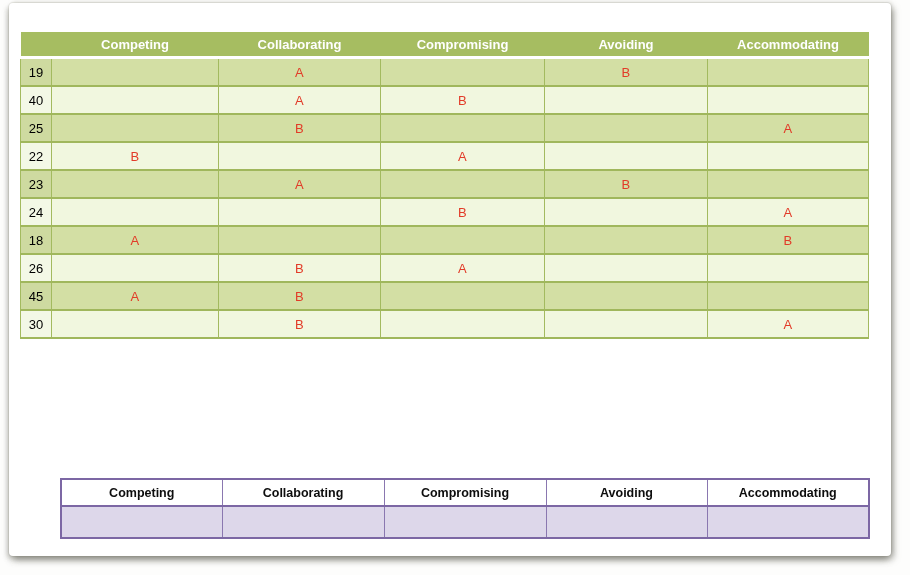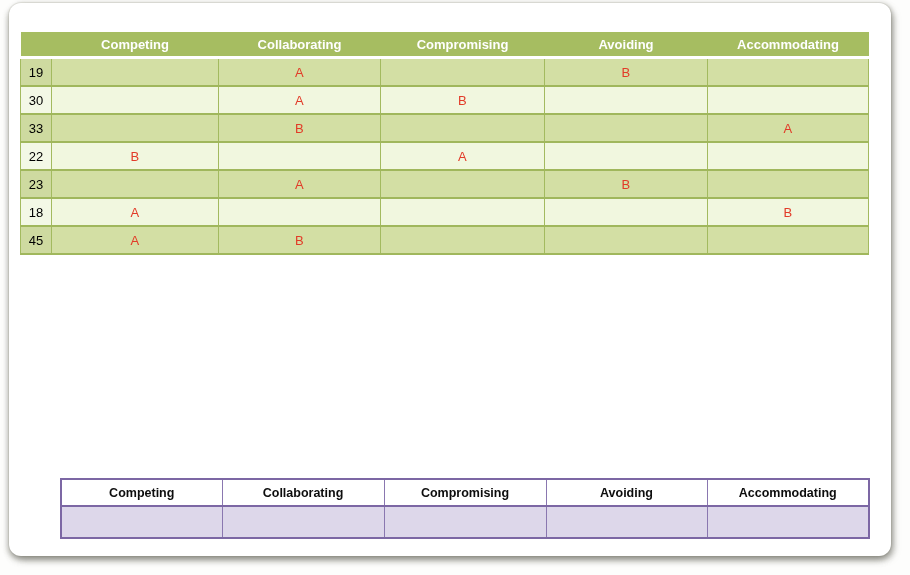--- a/index.html
+++ b/index.html
@@ -18,21 +18,21 @@
     background: #fdfdfc;
   }
   
   .sheet {
     position: absolute;
     left: 9px;
     top: 3px;
     width: 882px;
     height: 553px;
     background: #ffffff;
-    border-radius: 12px;
+    border-radius: 4px;
     box-shadow:
       4px 4px 6px -1px rgba(118,118,110,0.55),
       -3px 3px 5px -1px rgba(140,140,132,0.42),
       0 6px 7px -2px rgba(105,105,96,0.45),
       2px -2px 4px -1px rgba(160,160,152,0.35),
       0 0 0 1px rgba(205,205,198,0.35);
   }
 
   
   table.score {
@@ -143,66 +143,90 @@
       <tbody>
         <tr>
           <td class="num">19</td>
           <td class="ans"></td>
           <td class="ans">A</td>
           <td class="ans"></td>
           <td class="ans">B</td>
           <td class="ans"></td>
         </tr>
         <tr>
+          <td class="num">40</td>
+          <td class="ans"></td>
+          <td class="ans">A</td>
+          <td class="ans">B</td>
+          <td class="ans"></td>
+          <td class="ans"></td>
+        </tr>
+        <tr>
+          <td class="num">25</td>
+          <td class="ans"></td>
+          <td class="ans">B</td>
+          <td class="ans"></td>
+          <td class="ans"></td>
+          <td class="ans">A</td>
+        </tr>
+        <tr>
+          <td class="num">22</td>
+          <td class="ans">B</td>
+          <td class="ans"></td>
+          <td class="ans">A</td>
+          <td class="ans"></td>
+          <td class="ans"></td>
+        </tr>
+        <tr>
+          <td class="num">23</td>
+          <td class="ans"></td>
+          <td class="ans">A</td>
+          <td class="ans"></td>
+          <td class="ans">B</td>
+          <td class="ans"></td>
+        </tr>
+        <tr>
+          <td class="num">24</td>
+          <td class="ans"></td>
+          <td class="ans"></td>
+          <td class="ans">B</td>
+          <td class="ans"></td>
+          <td class="ans">A</td>
+        </tr>
+        <tr>
+          <td class="num">18</td>
+          <td class="ans">A</td>
+          <td class="ans"></td>
+          <td class="ans"></td>
+          <td class="ans"></td>
+          <td class="ans">B</td>
+        </tr>
+        <tr>
+          <td class="num">26</td>
+          <td class="ans"></td>
+          <td class="ans">B</td>
+          <td class="ans">A</td>
+          <td class="ans"></td>
+          <td class="ans"></td>
+        </tr>
+        <tr>
+          <td class="num">45</td>
+          <td class="ans">A</td>
+          <td class="ans">B</td>
+          <td class="ans"></td>
+          <td class="ans"></td>
+          <td class="ans"></td>
+        </tr>
+        <tr>
           <td class="num">30</td>
           <td class="ans"></td>
-          <td class="ans">A</td>
-          <td class="ans">B</td>
-          <td class="ans"></td>
-          <td class="ans"></td>
-        </tr>
-        <tr>
-          <td class="num">33</td>
-          <td class="ans"></td>
-          <td class="ans">B</td>
-          <td class="ans"></td>
-          <td class="ans"></td>
-          <td class="ans">A</td>
-        </tr>
-        <tr>
-          <td class="num">22</td>
-          <td class="ans">B</td>
-          <td class="ans"></td>
-          <td class="ans">A</td>
-          <td class="ans"></td>
-          <td class="ans"></td>
-        </tr>
-        <tr>
-          <td class="num">23</td>
-          <td class="ans"></td>
-          <td class="ans">A</td>
-          <td class="ans"></td>
-          <td class="ans">B</td>
-          <td class="ans"></td>
-        </tr>
-        <tr>
-          <td class="num">18</td>
-          <td class="ans">A</td>
-          <td class="ans"></td>
-          <td class="ans"></td>
-          <td class="ans"></td>
-          <td class="ans">B</td>
-        </tr>
-        <tr>
-          <td class="num">45</td>
-          <td class="ans">A</td>
-          <td class="ans">B</td>
-          <td class="ans"></td>
-          <td class="ans"></td>
-          <td class="ans"></td>
+          <td class="ans">B</td>
+          <td class="ans"></td>
+          <td class="ans"></td>
+          <td class="ans">A</td>
         </tr>
       </tbody>
     </table>
 
 
     <table class="totals">
       <colgroup>
         <col style="width:161px">
           <col style="width:162px">
           <col style="width:162px">

